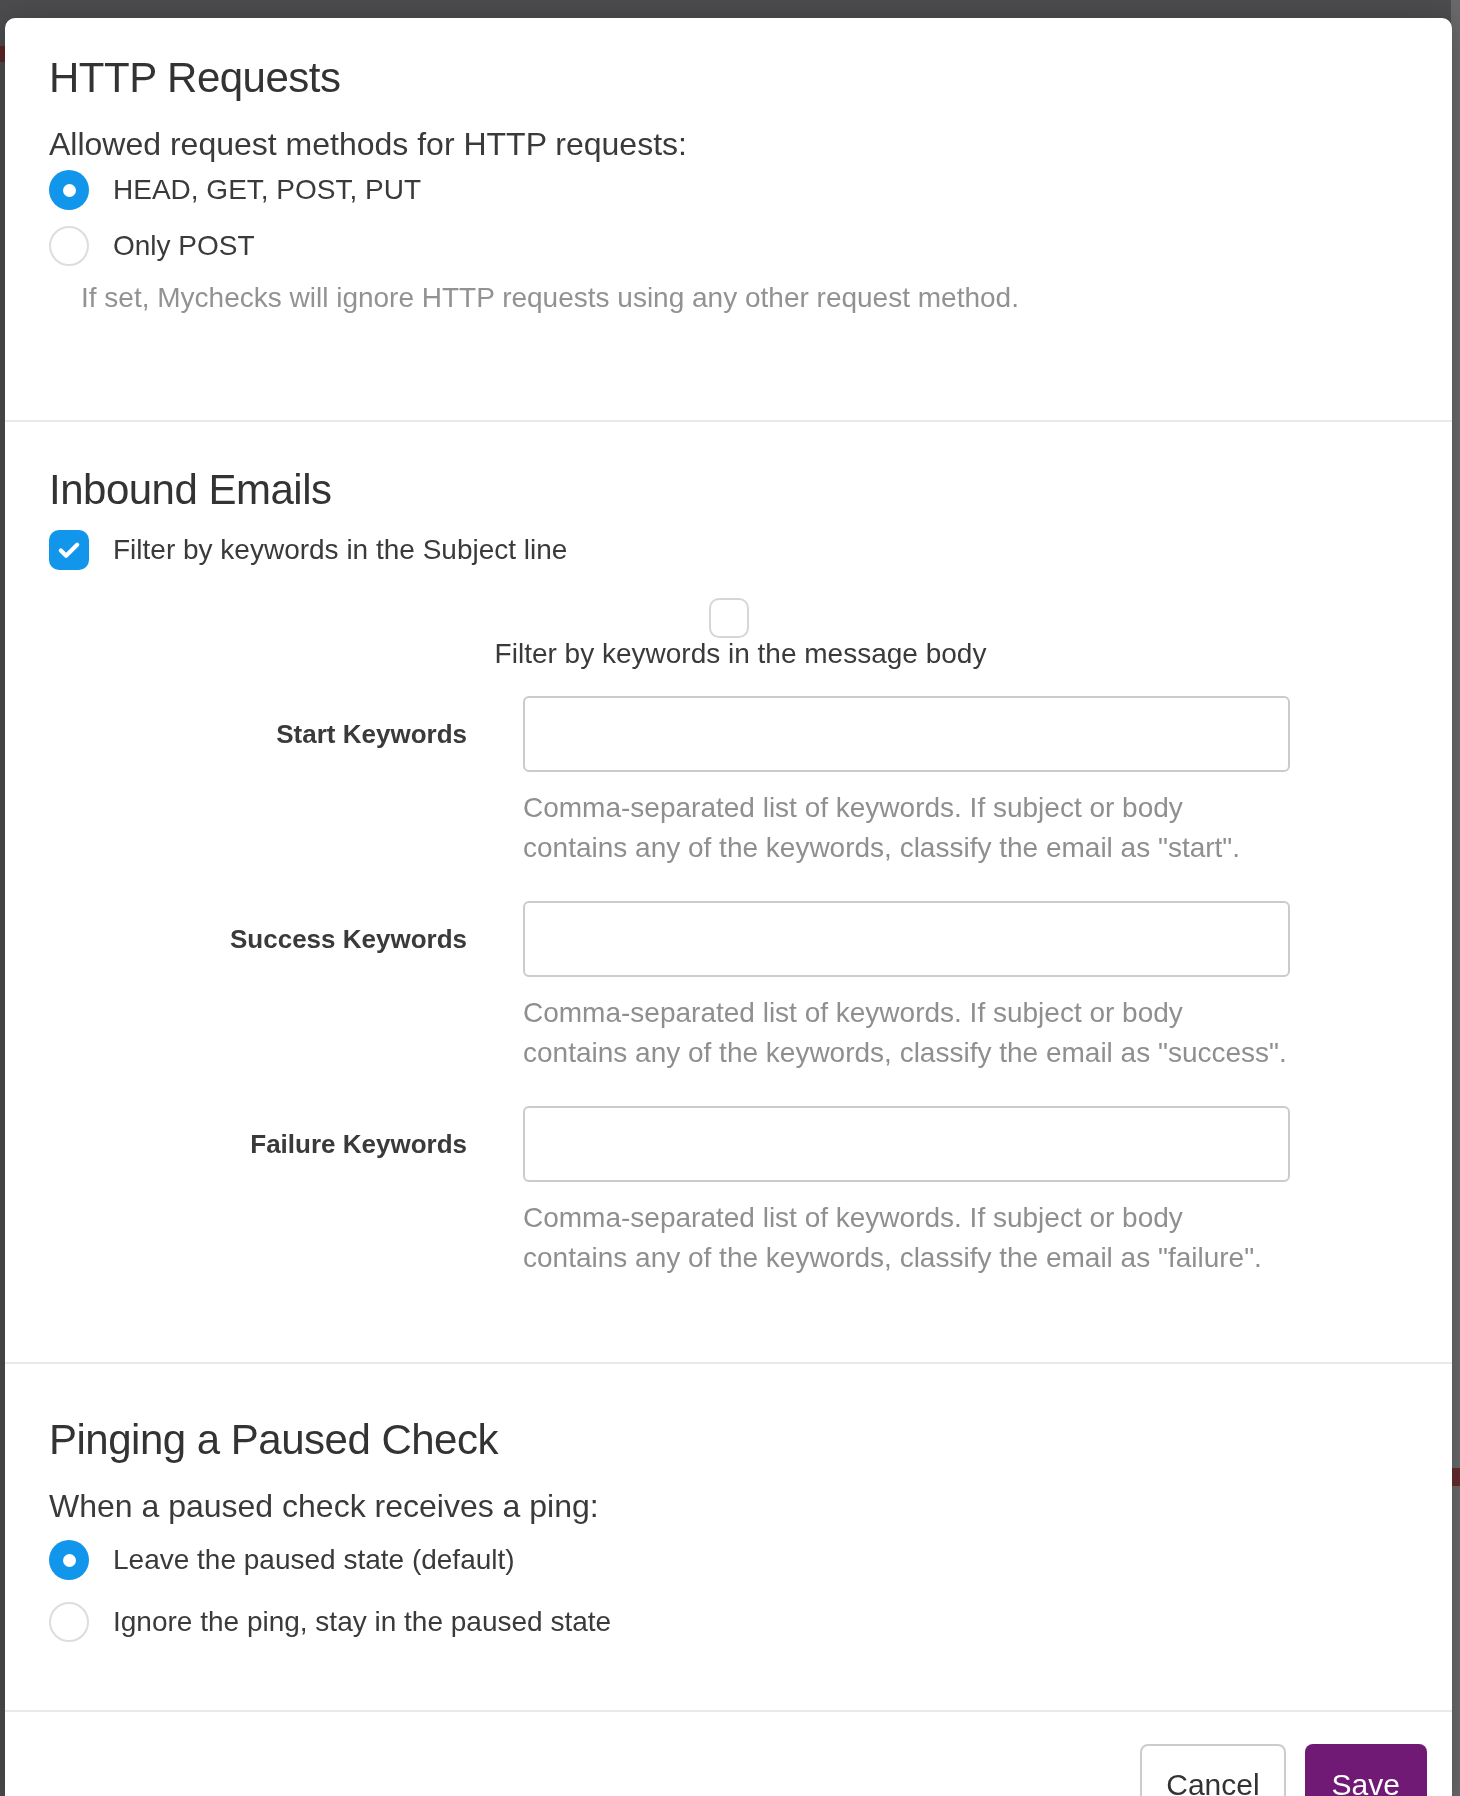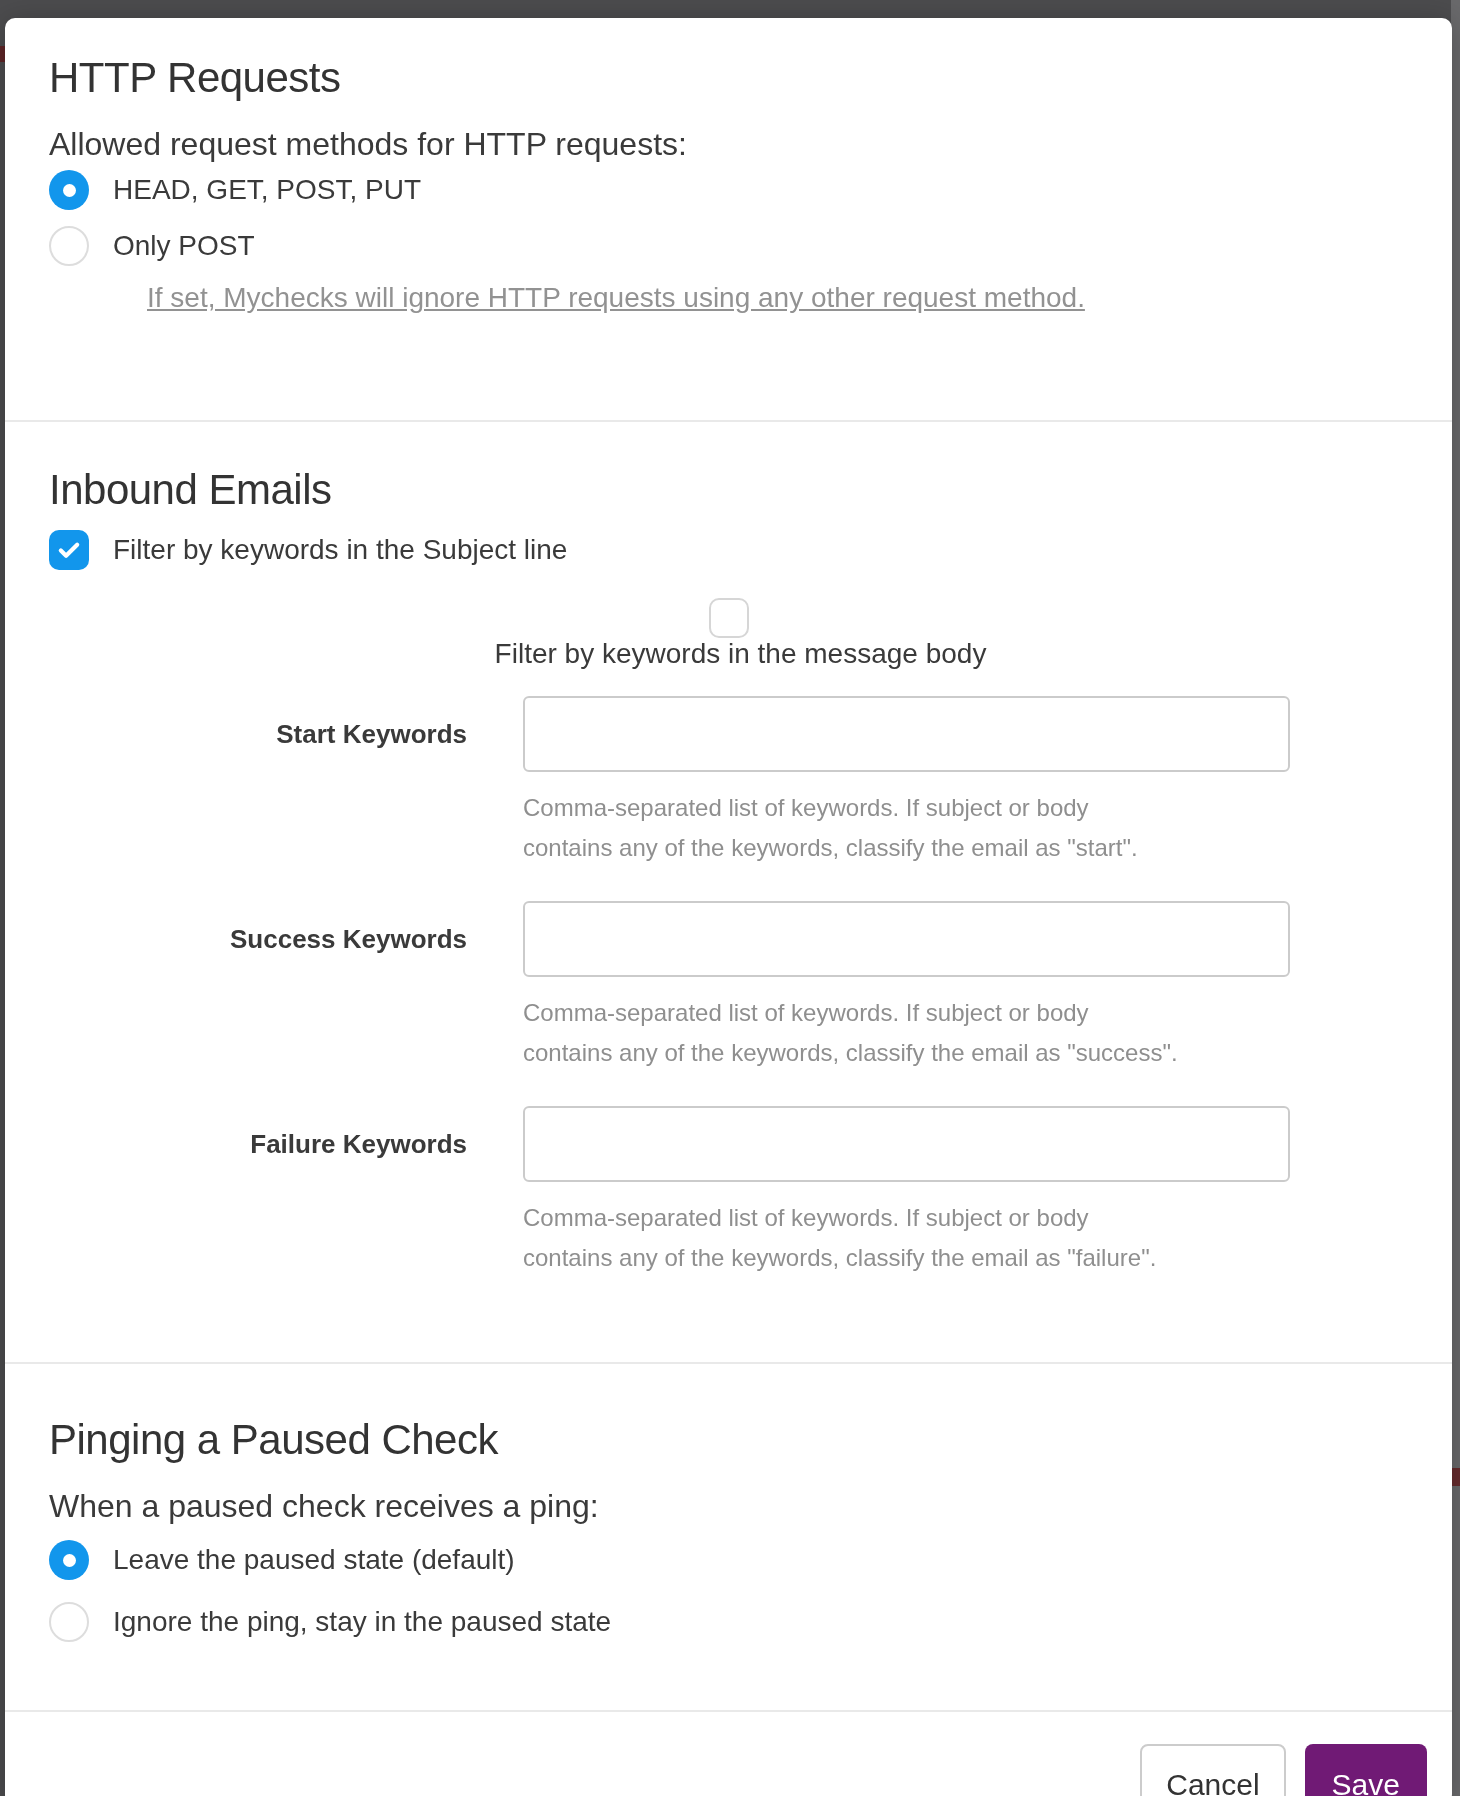--- a/index.html
+++ b/index.html
@@ -49,21 +49,21 @@
     width:40px;height:40px;border-radius:50%;box-sizing:border-box;
     border:2px solid #ddd;background:#fff;flex:none;position:relative;cursor:pointer;
   }
   .radio.on{border:none;background:#1296ec;}
   .radio .dot{
     display:none;position:absolute;left:50%;top:50%;width:13px;height:13px;margin:-6.5px 0 0 -6.5px;
     border-radius:50%;background:#fff;
   }
   .radio.on .dot{display:block;}
   .opt-label{margin-left:24px;font-size:28px;color:#3a3a3a;}
-  .note{margin:12px 0 0 98px;font-size:28px;line-height:40px;color:#929292;text-decoration:underline;}
+  .note{margin:12px 0 0 32px;font-size:28px;line-height:40px;color:#929292;}
 
   .hr{height:2px;background:#e9e9e9;}
   .hr1{margin-top:102px;} .hr2{margin-top:84px;} .hr3{margin-top:68px;}
 
   .cb-row{display:flex;align-items:center;}
   .cb-row.c1{margin-top:16px;} .cb-row.c2{margin-top:28px;flex-direction:column;}
   .checkbox{
     width:40px;height:40px;border-radius:10px;box-sizing:border-box;
     border:2px solid #d6d6d6;background:#fff;flex:none;cursor:pointer;
     display:flex;align-items:center;justify-content:center;
@@ -77,21 +77,21 @@
   .f-label{
     width:474px;box-sizing:border-box;padding-right:56px;flex:none;
     text-align:right;font-size:26px;font-weight:bold;color:#3a3a3a;
     line-height:76px;white-space:nowrap;
   }
   .f-input{
     width:767px;height:76px;box-sizing:border-box;
     border:2px solid #cbcbcb;border-radius:6px;
     font-family:inherit;font-size:30px;color:#333;padding:0 20px;outline:none;
   }
-  .f-help{margin-top:16px;font-size:24px;line-height:40px;color:#8f8f8f;}
+  .f-help{margin-top:16px;font-size:28px;line-height:40px;color:#8f8f8f;}
 
   .footer{padding:32px 25px 0 0;display:flex;justify-content:flex-end;gap:19px;}
   .btn{
     height:82px;border-radius:8px;font-family:inherit;font-size:30px;cursor:pointer;
     display:flex;align-items:center;box-sizing:border-box;
   }
   .btn-cancel{background:#fff;border:2px solid #ccc;color:#333;padding:0 24px;}
   .btn-save{background:#701a75;border:none;color:#fff;padding:0 27px;}
 </style>
 </head>

